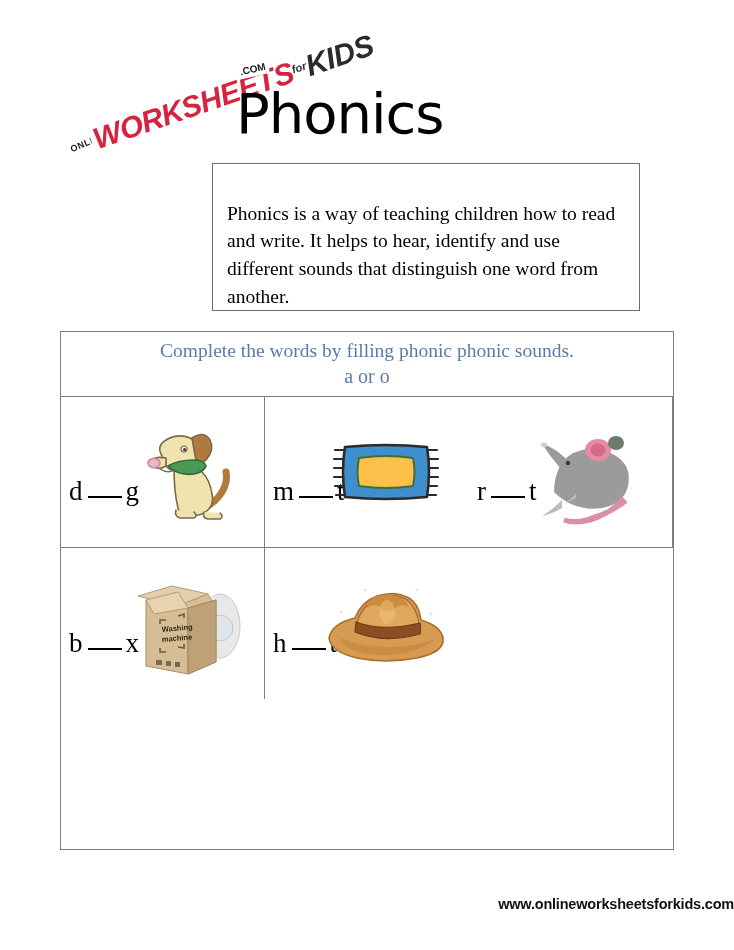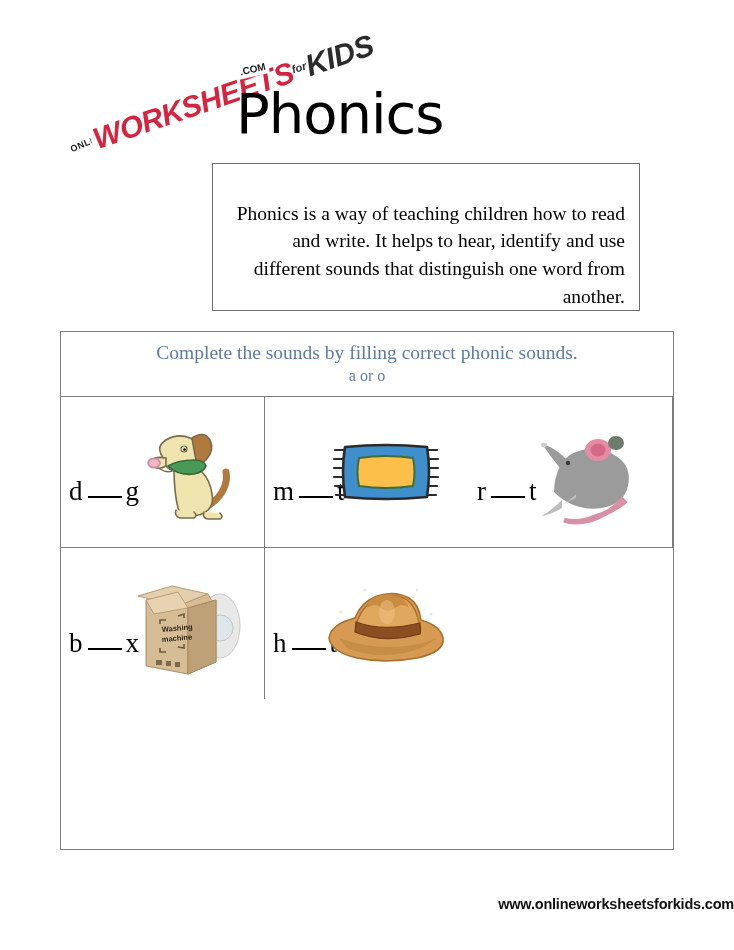--- a/index.html
+++ b/index.html
@@ -110,21 +110,21 @@
     border: 1px solid #6e6e6e;
     box-sizing: border-box;
     display: flex;
     align-items: center;
     justify-content: center;
   }
   .intro-text {
     font-family: "Liberation Serif", serif;
     font-size: 19.5px;
     line-height: 1.42;
-    text-align: right;
+    text-align: left;
     color: #000000;
     padding: 0 14px;
     margin-top: 36px;
   }
 
   
   .sheet {
     position: absolute;
     left: 60px;
     top: 331px;
@@ -147,21 +147,21 @@
     justify-content: center;
   }
   .instr-line1 {
     font-family: "Liberation Serif", serif;
     font-size: 19.5px;
     color: #5b7ba7;
     line-height: 1.25;
   }
   .instr-line2 {
     font-family: "Liberation Serif", serif;
-    font-size: 16px;
+    font-size: 20px;
     color: #5b7ba7;
     line-height: 1.3;
   }
 
   .grid {
     position: absolute;
     left: 0;
     top: 65px;
     width: 100%;
     height: 453px;
@@ -235,21 +235,21 @@
   <div class="page-title">Phonics</div>
 </div>
 
 <div class="intro-box">
   <div class="intro-text">Phonics is a way of teaching children how to read and write. It helps to hear, identify and use different sounds that distinguish one word from another.</div>
 </div>
 
 <div class="sheet">
 
   <div class="instr-row">
-    <div class="instr-line1">Complete the sounds by filling correct phonic sounds.</div>
+    <div class="instr-line1">Complete the words by filling phonic phonic sounds.</div>
     <div class="instr-line2">a or o</div>
   </div>
 
   <div class="grid">
 
     <div class="cell">
       <div class="word">
         <span>d</span><span class="blank"></span><span>g</span>
       </div>
       <div class="pic">

